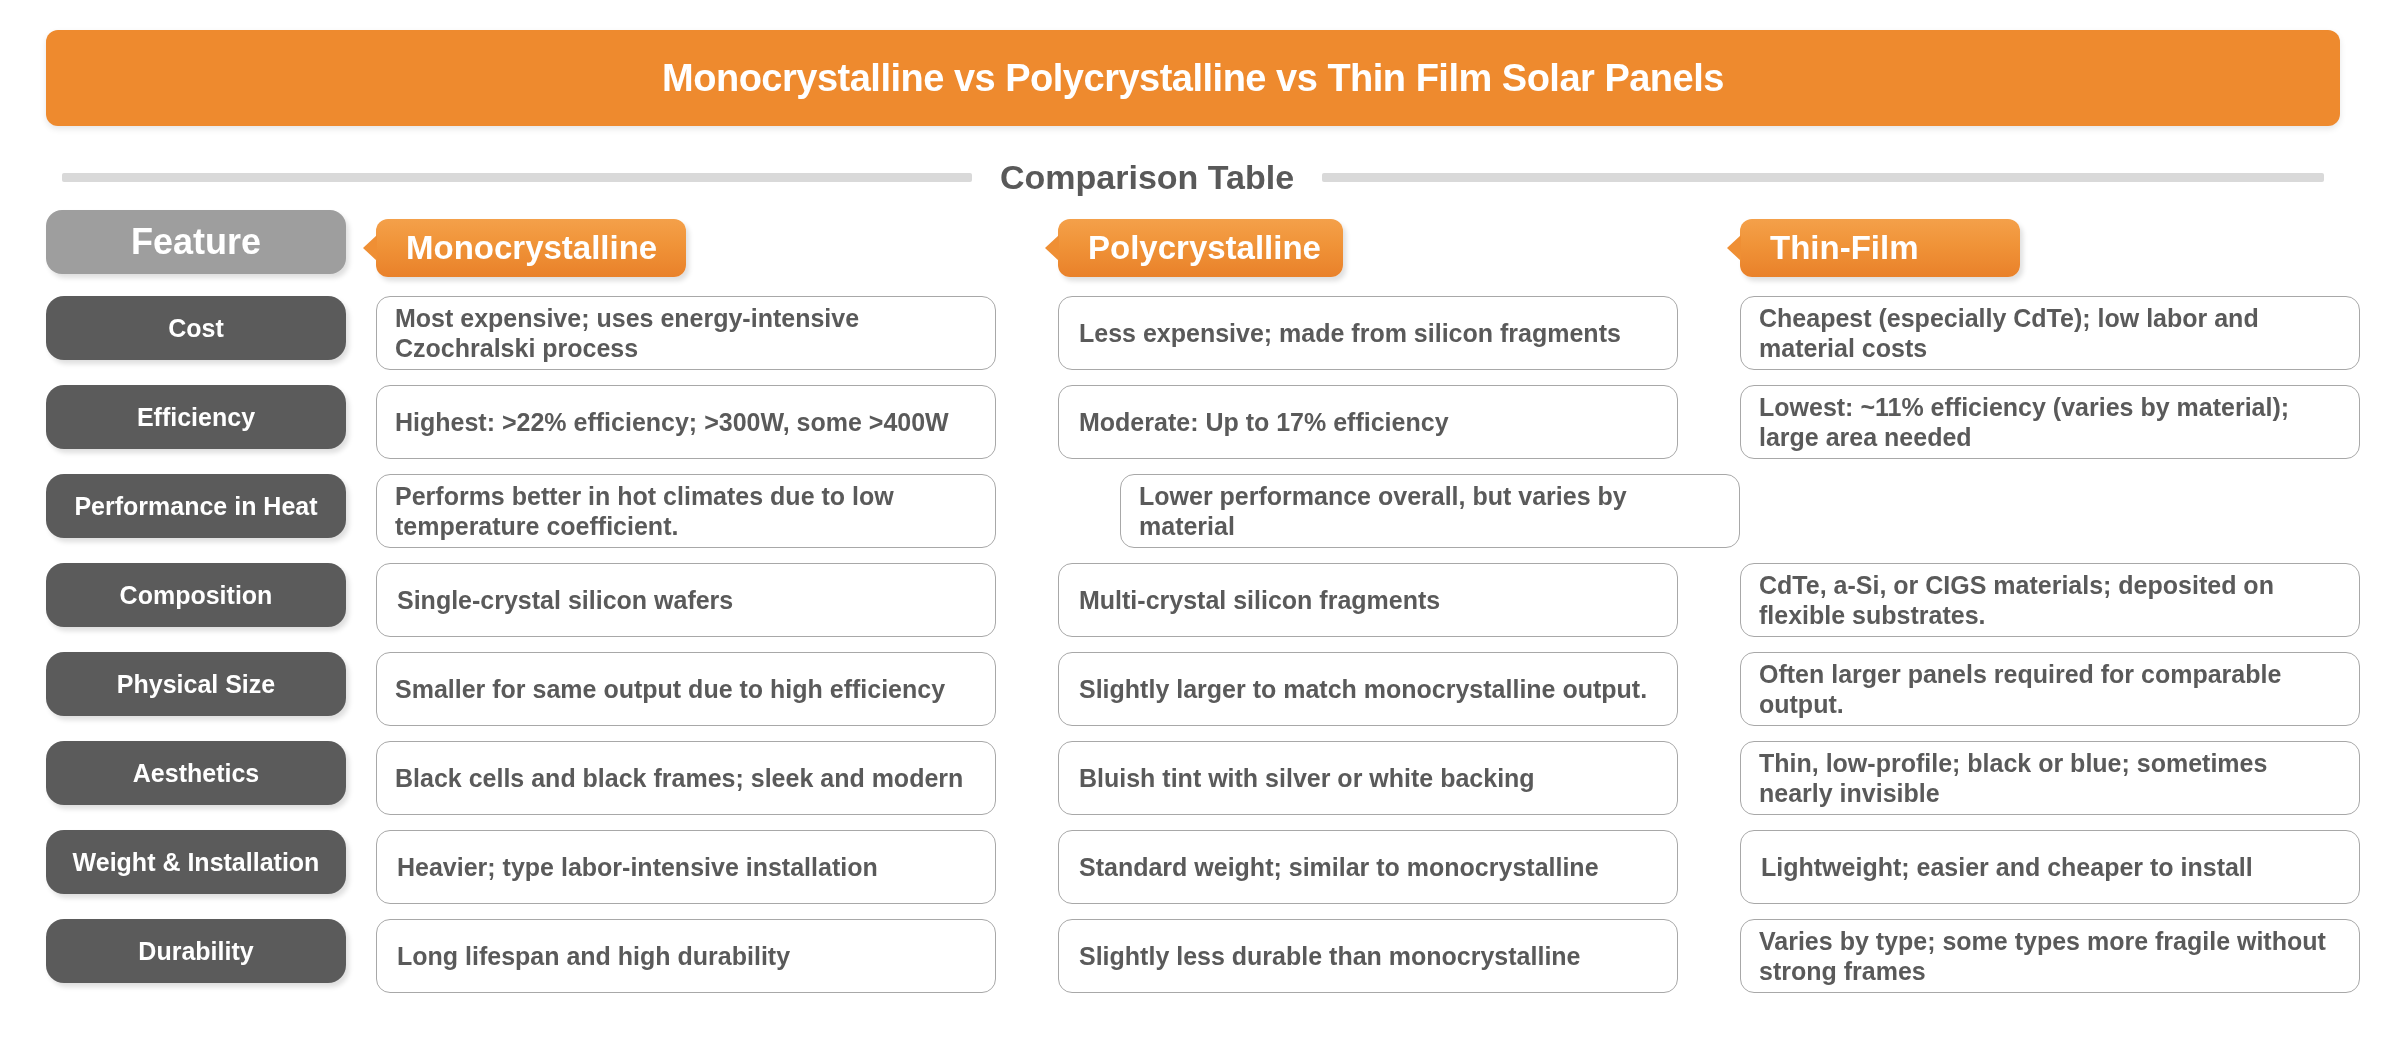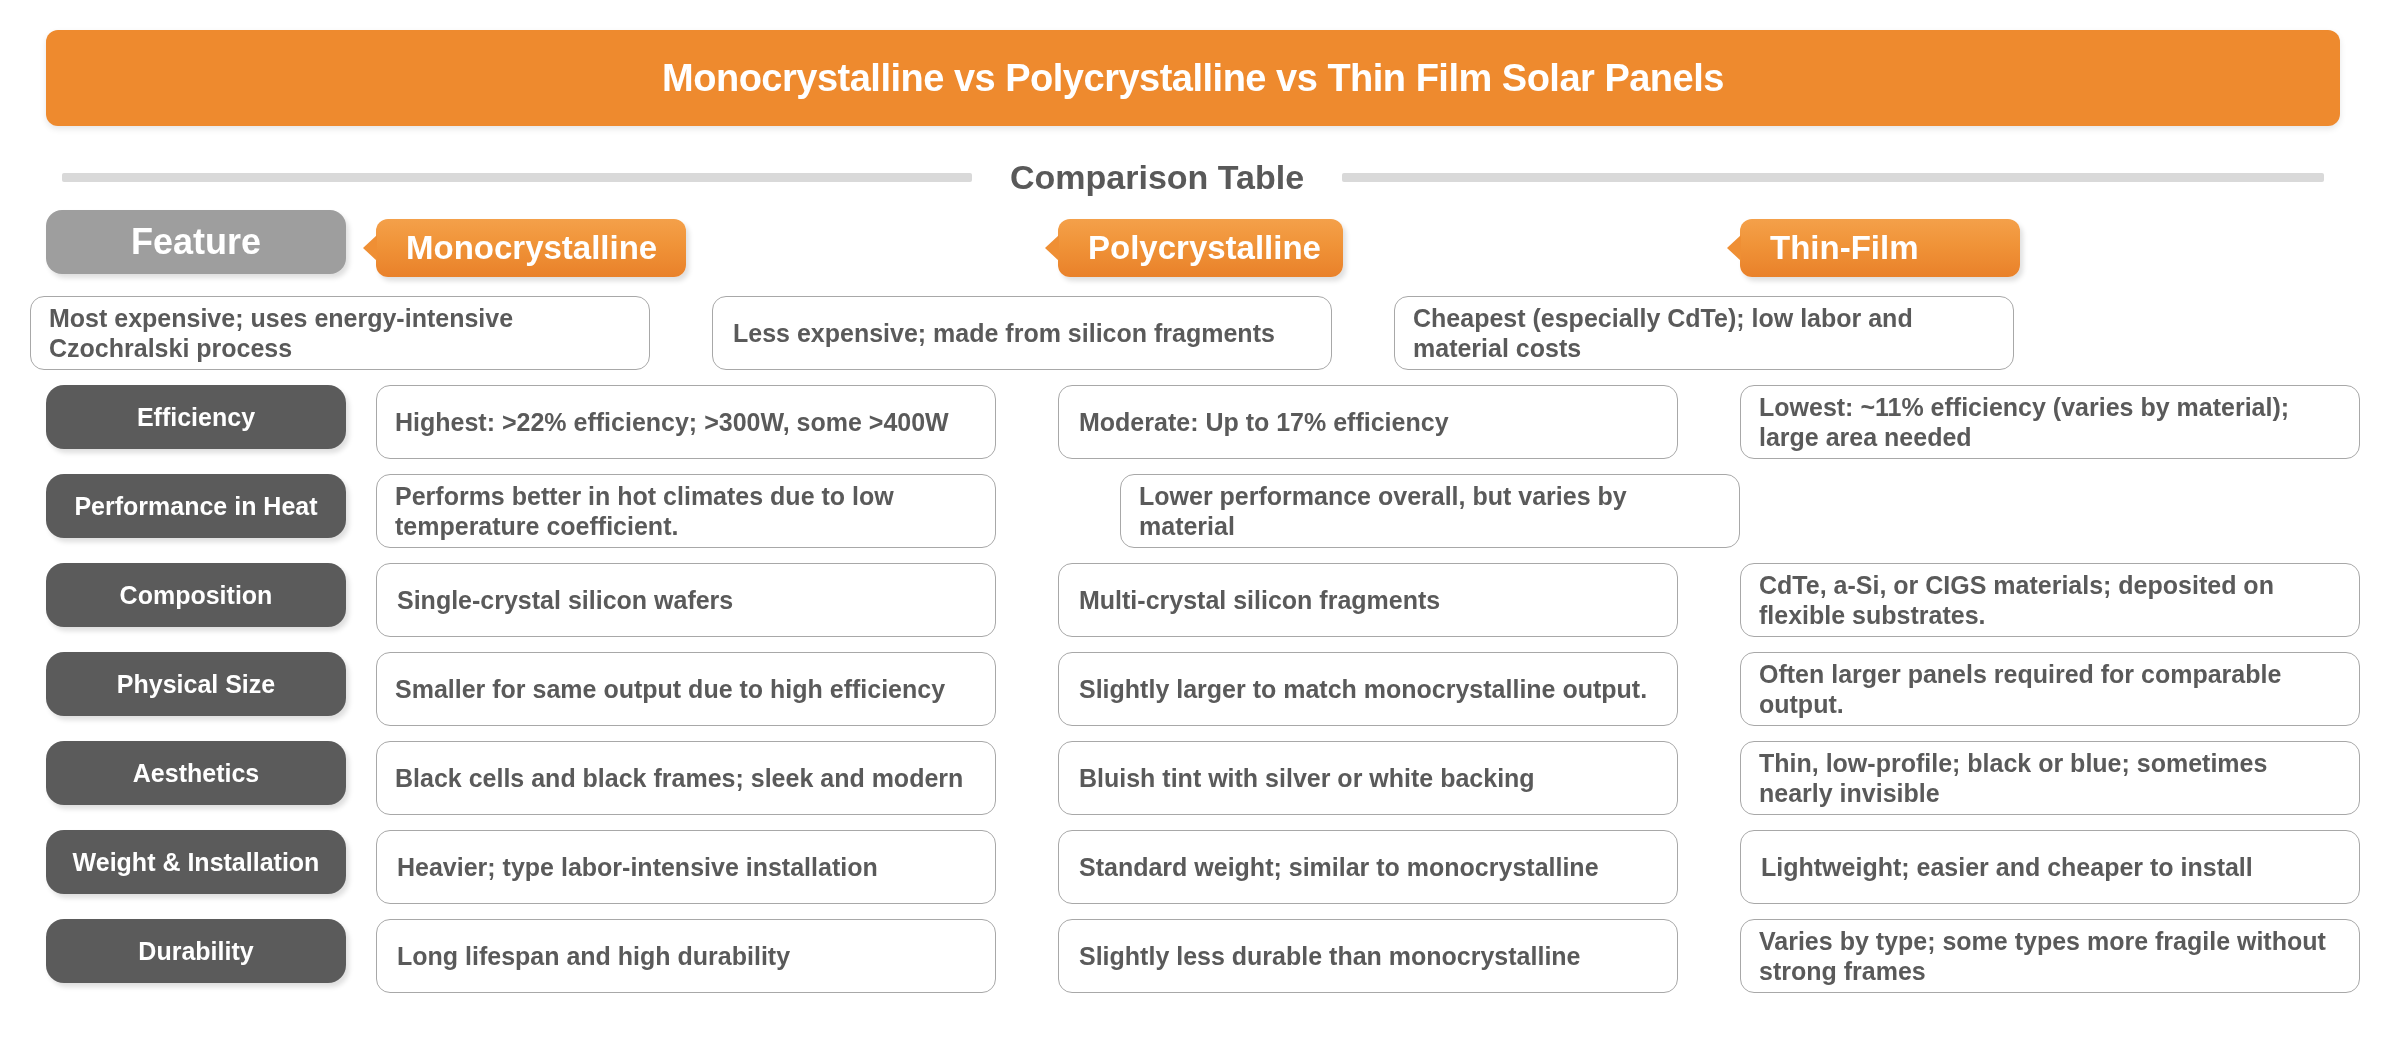--- a/index.html
+++ b/index.html
@@ -39,21 +39,21 @@
 
   
   .subtitle-row {
     position: absolute;
     left: 62px;
     top: 152px;
     width: 2262px;
     height: 50px;
     display: flex;
     align-items: center;
-    gap: 38px;
+    gap: 28px;
   }
   .rule {
     height: 9px;
     background: #d9d9d9;
     border-radius: 2px;
   }
   .rule-left { width: 910px; flex: 0 0 910px; }
   .rule-right { flex: 1 1 auto; }
   .subtitle-text {
     color: #595959;
@@ -198,20 +198,23 @@
     <div class="col-poly head-pill-wrap">
       <div class="head-pill pill-poly">Polycrystalline</div>
     </div>
     <div class="col-gap-c"></div>
     <div class="col-thin head-pill-wrap">
       <div class="head-pill pill-thin">Thin-Film</div>
     </div>
   </div>
 
   <div class="body-row">
+    <div class="col-feature">
+        <div class="feature-pill">Cost</div>
+      </div>
     <div class="col-gap-a"></div>
     <div class="col-mono">
         <div class="cell">Most expensive; uses energy-intensive Czochralski process</div>
       </div>
     <div class="col-gap-b"></div>
     <div class="col-poly">
         <div class="cell pad-in">Less expensive; made from silicon fragments</div>
       </div>
     <div class="col-gap-c"></div>
     <div class="col-thin">

